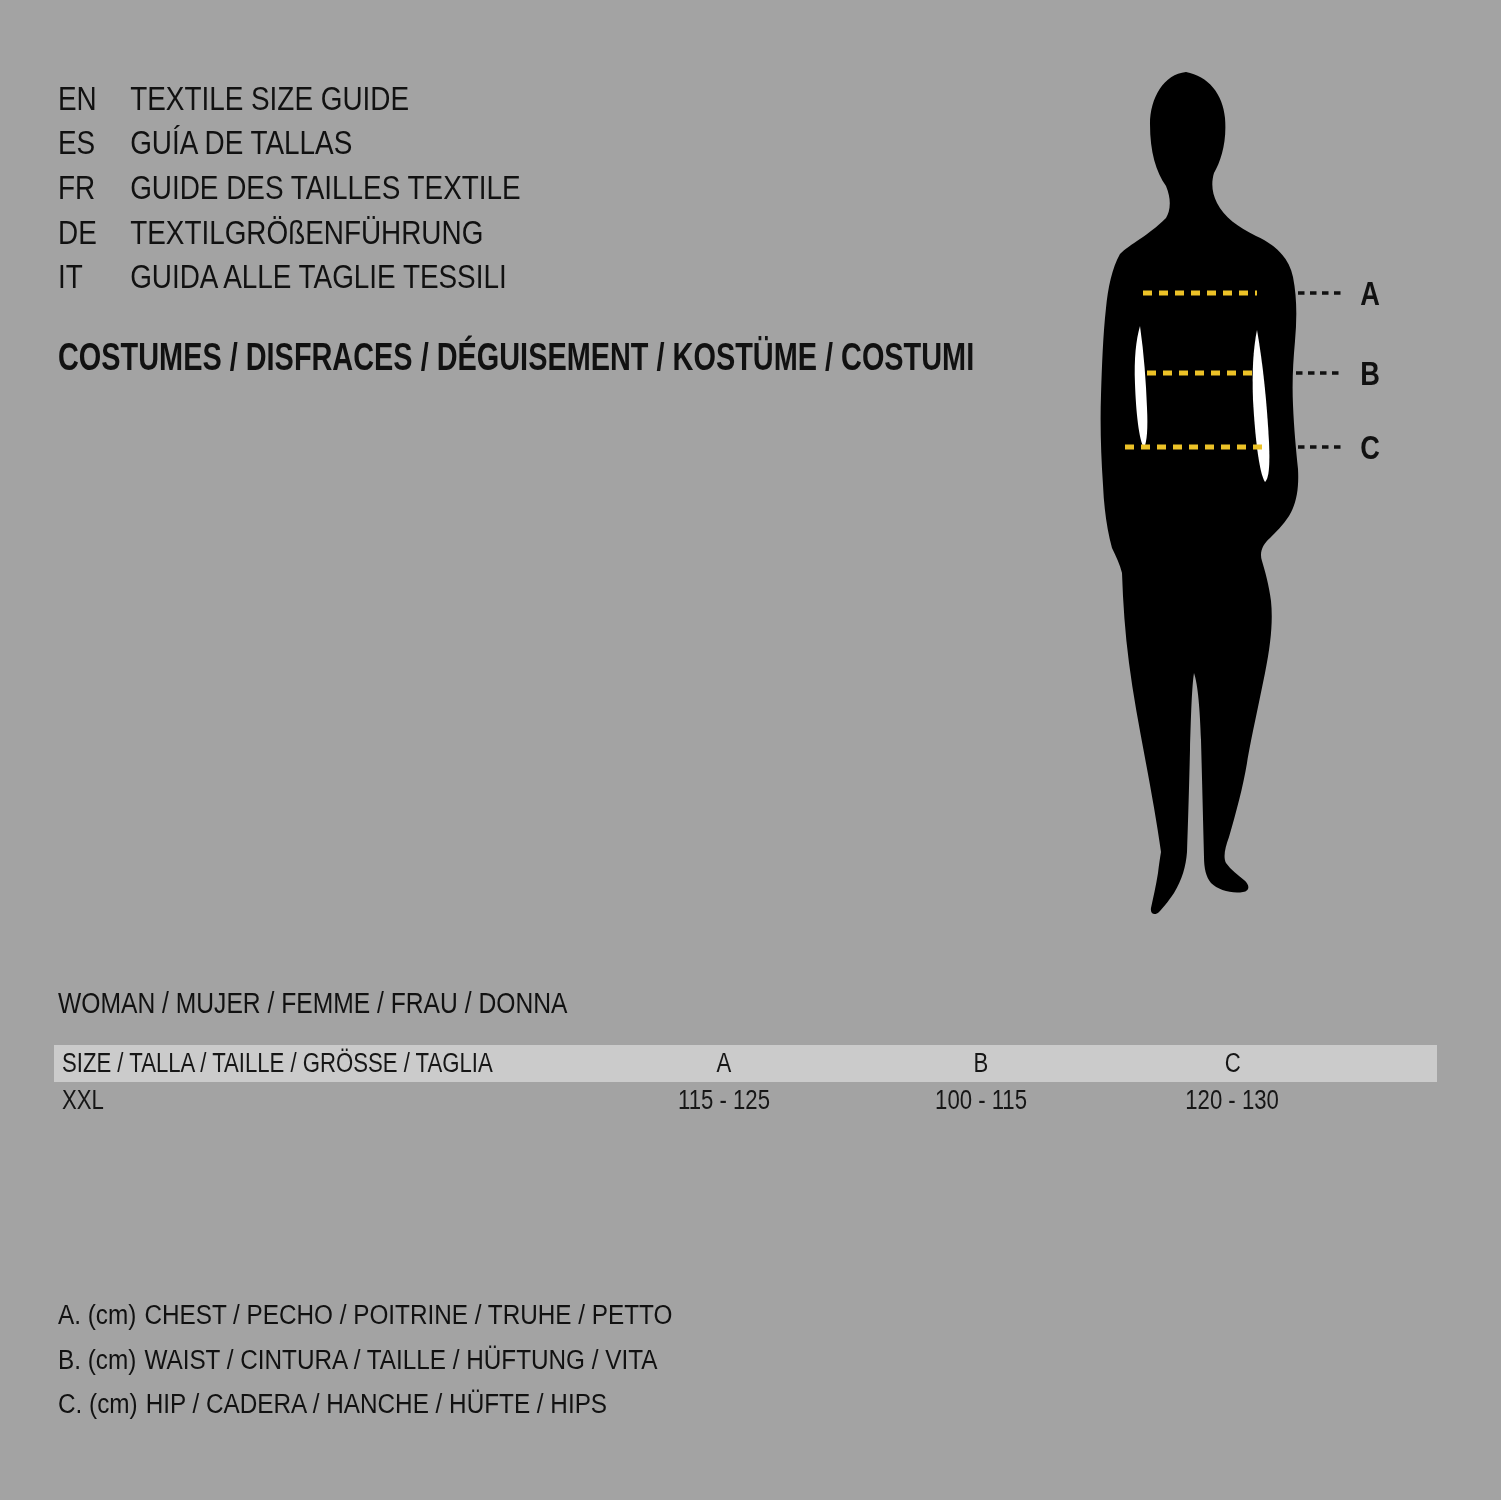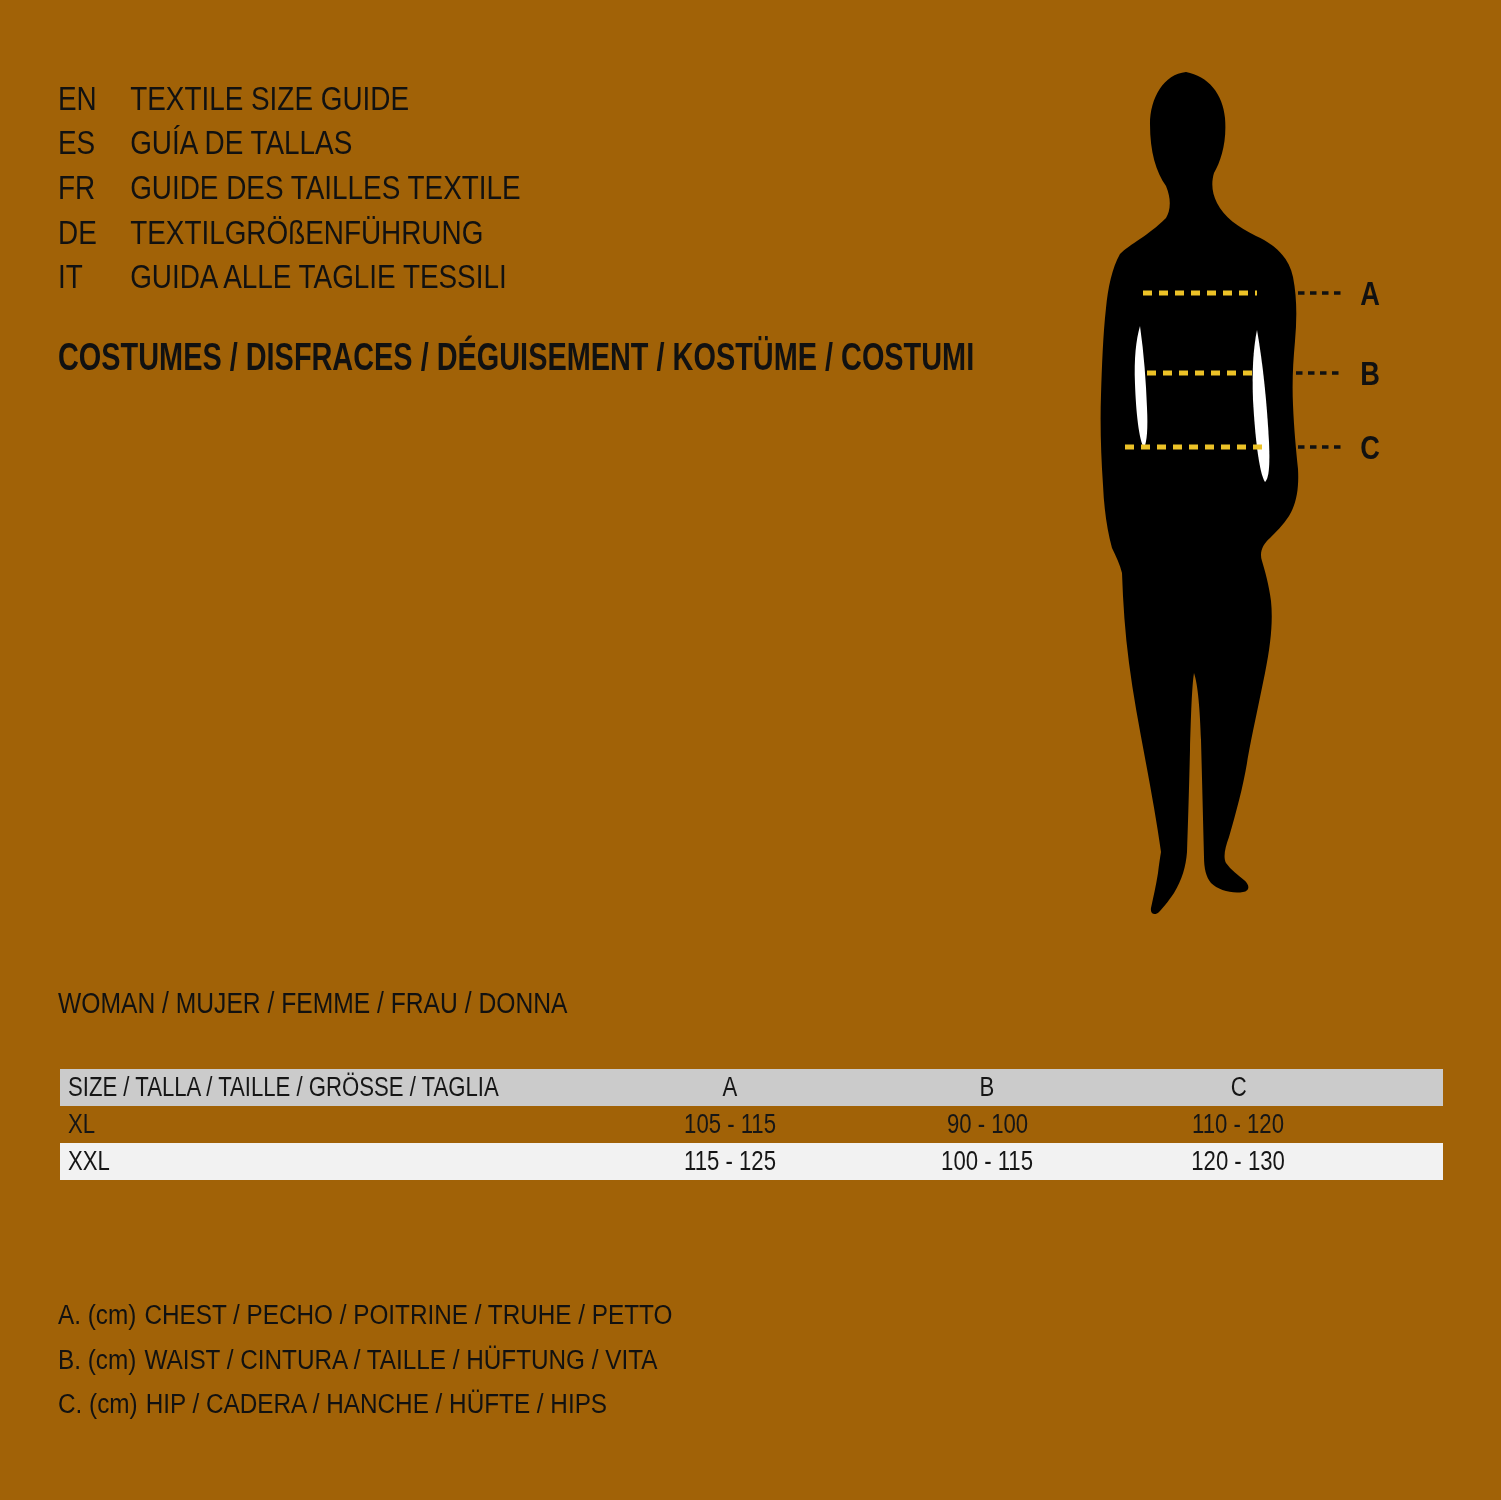--- a/index.html
+++ b/index.html
@@ -1,18 +1,18 @@
 <!DOCTYPE html>
 <html><head>
 <meta charset="utf-8">
 <style>
   * { margin:0; padding:0; box-sizing:border-box; }
   html,body { background:#ffffff; }
   .canvas {
-    position:relative; width:1501px; height:1500px; background:#a16207;
+    position:relative; width:1501px; height:1500px; background:#a3a3a3;
     font-family:"Liberation Sans", sans-serif; color:#111111; overflow:hidden;
   }
   
   .lang-list { position:absolute; left:58px; top:76px; transform:scaleX(0.82); transform-origin:0 0; white-space:nowrap; }
   .lang-row { display:flex; height:44.6px; align-items:center; font-size:34px; font-weight:500; letter-spacing:0; }
   .lang-code { width:88px; flex:0 0 88px; }
   
   .category-title {
     position:absolute; left:58px; top:336px; height:42px; line-height:42px;
     font-size:38px; font-weight:700; white-space:nowrap;
@@ -28,22 +28,22 @@
   .measure-label.a { left:1352px; top:276px; }
   .measure-label.b { left:1352px; top:356px; }
   .measure-label.c { left:1352px; top:430px; }
   
   .section-title {
     position:absolute; left:58px; top:986px; height:34px; line-height:34px;
     font-size:29px; font-weight:500; white-space:nowrap;
     transform:scaleX(0.85); transform-origin:0 50%;
   }
   table.size-table {
-    position:absolute; left:60px; top:1045px; width:1383px;
-    border-collapse:collapse; table-layout:fixed; font-size:27px; color:#161616;margin-top:24px;
+    position:absolute; left:54px; top:1045px; width:1383px;
+    border-collapse:collapse; table-layout:fixed; font-size:27px; color:#161616;
   }
   table.size-table th, table.size-table td { font-weight:400; height:37px; vertical-align:middle; overflow:hidden; white-space:nowrap; }
   table.size-table thead tr { background:#cbcbcb; }
   table.size-table tbody tr:nth-child(even) { background:#f2f2f2; }
   col.c-size { width:540px; }
   col.c-a { width:260px; }
   col.c-b { width:255px; }
   col.c-c { width:328px; }
   .cell-l { text-align:left; padding-left:8px; }
   .cell-m { text-align:center; }
@@ -161,26 +161,20 @@
     <thead>
       <tr>
         <th class="cell-l"><span class="ct">SIZE / TALLA / TAILLE / GRÖSSE / TAGLIA</span></th>
         <th class="cell-m"><span class="ct">A</span></th>
         <th class="cell-m"><span class="ct">B</span></th>
         <th class="cell-r"><span class="ct">C</span></th>
       </tr>
     </thead>
     <tbody>
       <tr>
-        <td class="cell-l"><span class="ct">XL</span></td>
-        <td class="cell-m"><span class="ct">105 - 115</span></td>
-        <td class="cell-m"><span class="ct">90 - 100</span></td>
-        <td class="cell-r"><span class="ct">110 - 120</span></td>
-      </tr>
-      <tr>
         <td class="cell-l"><span class="ct">XXL</span></td>
         <td class="cell-m"><span class="ct">115 - 125</span></td>
         <td class="cell-m"><span class="ct">100 - 115</span></td>
         <td class="cell-r"><span class="ct">120 - 130</span></td>
       </tr>
     </tbody>
   </table>
 
   <div class="notes">
     <div class="note-row">

